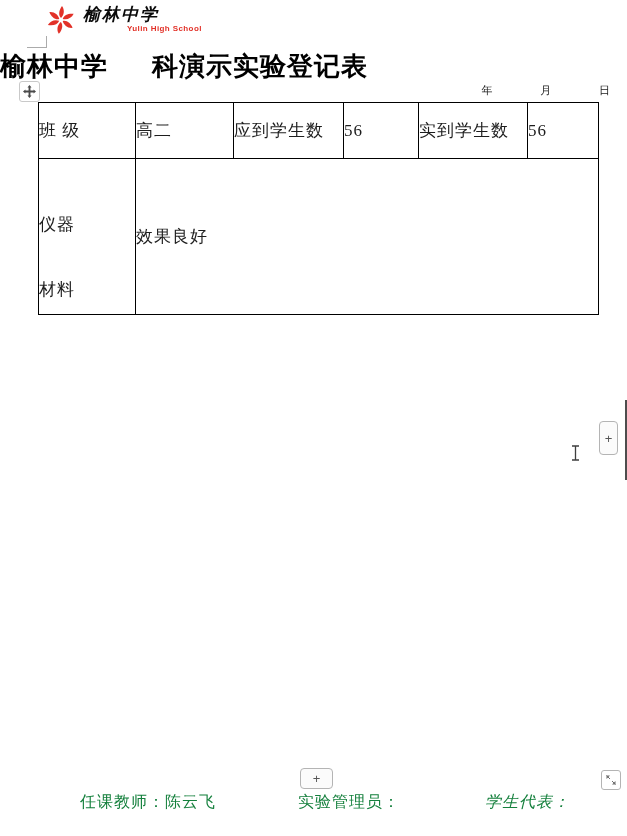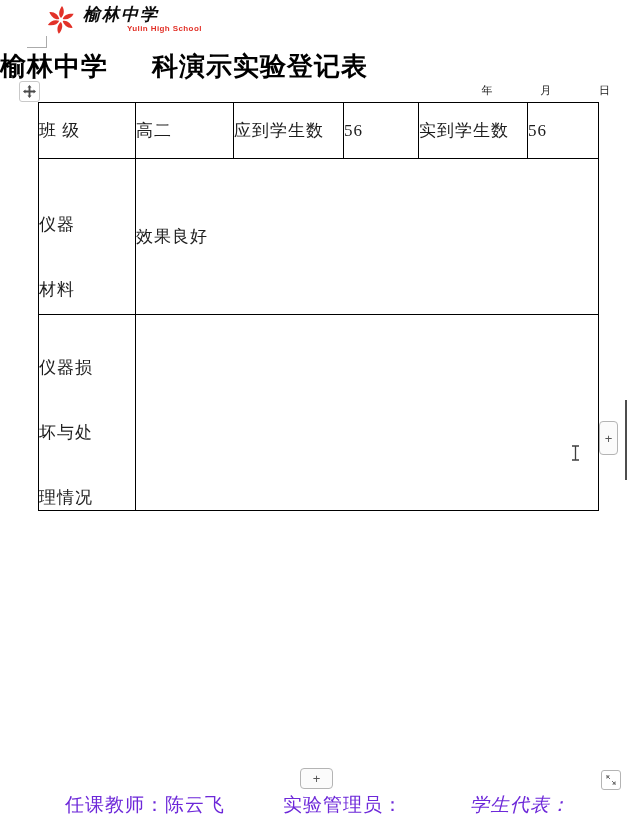--- a/index.html
+++ b/index.html
@@ -50,21 +50,21 @@
               display:flex; align-items:center; justify-content:center; }
   .plus-right { left:599px; top:421px; width:19px; height:34px; }
   .plus-bottom { left:300px; top:768px; width:33px; height:21px; }
   .resize-handle { left:601px; top:770px; width:20px; height:20px; background:#fff;
                    border:1px solid #b4b4b4; border-radius:3px;
                    display:flex; align-items:center; justify-content:center; }
   .ibeam { left:570px; top:445px; }
   .scroll-frag { left:625px; top:400px; width:2px; height:80px; background:#4d4d4d; }
 
   
-  .footer-text { top:792px; font-size:19px; letter-spacing:1px; color:#6d28d9; }
+  .footer-text { top:792px; font-size:16px; letter-spacing:1px; color:#15803d;margin-left:15px; }
   .f-teacher { left:65px; } .f-manager { left:283px; } .f-student { left:470px;font-style:italic; }
 </style>
 </head>
 <body>
 
 <div class="abs logo">
   <svg width="32" height="30" viewBox="0 0 32 30">
     <g transform="translate(15,15)" fill="#e23128">
       <path d="M0,-2 C3,-5 4,-10 1,-14 C-2,-10 -3,-5 0,-2 Z"></path>
       <path d="M0,-2 C3,-5 4,-10 1,-14 C-2,-10 -3,-5 0,-2 Z" transform="rotate(60)"></path>
@@ -118,30 +118,20 @@
   </tr>
   <tr style="height:156px">
     <td>
       <div class="label-lines">
         <div>仪器</div>
         <div>材料</div>
       </div>
     </td>
     <td colspan="5">效果良好</td>
   </tr>
-  <tr style="height:120px">
-    <td>
-      <div class="label-lines">
-        <div>仪器损</div>
-        <div>坏与处</div>
-        <div>理情况</div>
-      </div>
-    </td>
-    <td colspan="5"></td>
-  </tr>
 </tbody>
   </table>
 
 <div class="abs plus-btn plus-right">+</div>
 
 <svg class="abs ibeam" width="11" height="16" viewBox="0 0 11 16">
   <path d="M2 1 H9 M5.5 1 V15 M2 15 H9" stroke="#3f3f3f" stroke-width="1.3" fill="none"></path>
 </svg>
 
 <div class="abs scroll-frag"></div>

